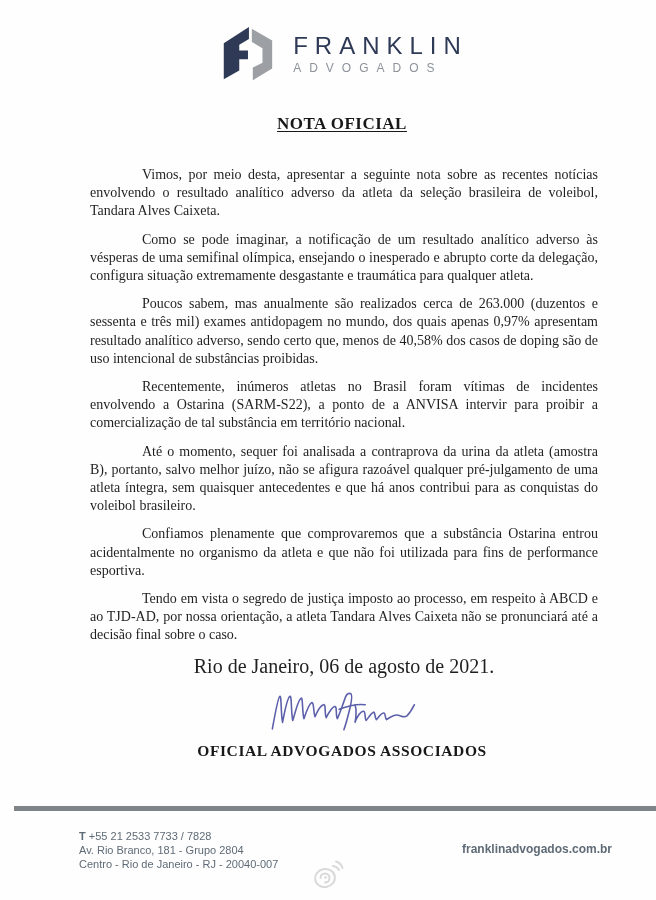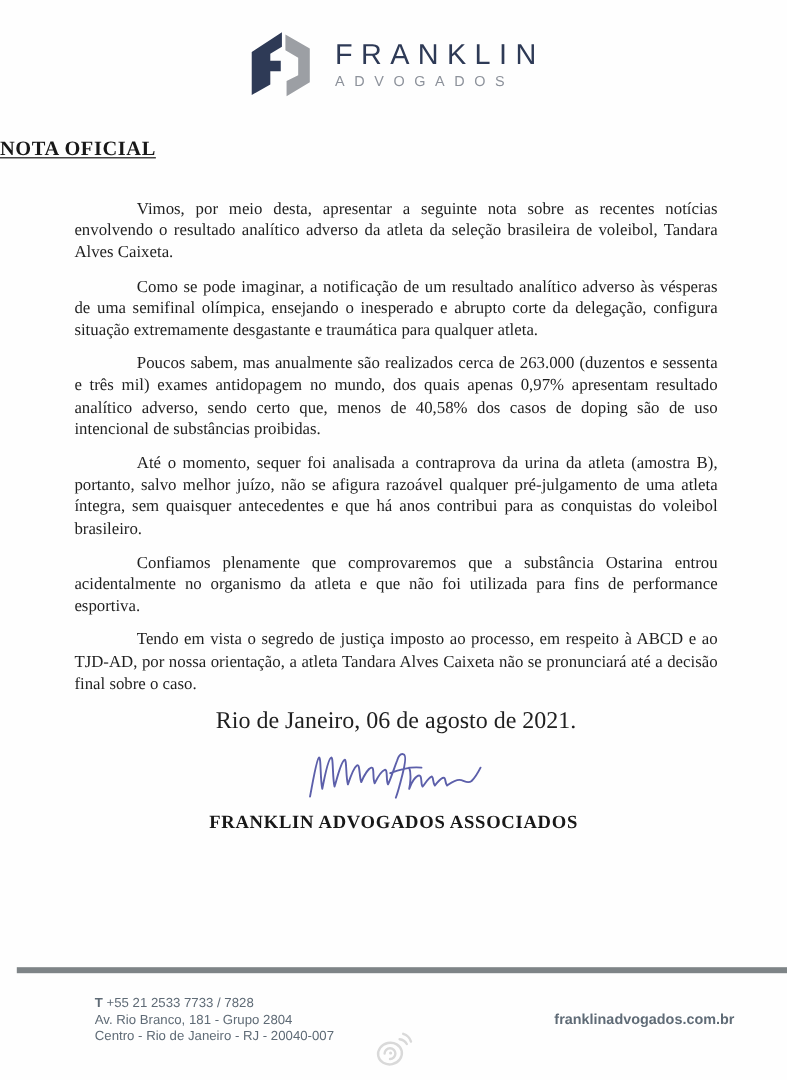--- a/index.html
+++ b/index.html
@@ -5,21 +5,21 @@
   * { box-sizing: border-box; }
   html, body { margin: 0; padding: 0; }
   body {
     width: 656px; height: 900px;
     background: #fefefe;
     font-family: "Liberation Serif", serif;
     position: relative;
     overflow: hidden;
     color: #1f1f1f;
   }
-  .page { position: relative; width: 656px; height: 900px; }
+  .page { position: relative; width: 656px; height: 900px; padding-left: 28px; }
 
   
   .logo-row {
     display: flex; justify-content: center; align-items: center;
     gap: 15px; padding-top: 24px;
   }
   .logo-mark { width: 62px; height: 60px; flex: 0 0 auto; }
   .logo-text { display: flex; flex-direction: column; }
   .logo-name {
     font-family: "Liberation Sans", sans-serif;
@@ -27,21 +27,21 @@
     font-weight: 400; line-height: 1;
   }
   .logo-sub {
     font-family: "Liberation Sans", sans-serif;
     color: #8d929b; font-size: 12px; letter-spacing: 8px;
     margin-top: 4px; line-height: 1;
   }
 
   
   .doc-title {
-    margin-top: 30px;
+    text-align: center; margin-top: 30px;
     font-weight: bold; font-size: 17px; letter-spacing: 0.5px;
     color: #181818;
   }
   .doc-title span { text-decoration: underline; text-underline-offset: 2px; }
 
   
   .content { margin: 32px 58px 0 62px; }
   .content p {
     font-size: 14px; line-height: 18.2px;
     text-align: justify; text-indent: 52px;
@@ -104,39 +104,40 @@
   </div>
 
   <div class="doc-title">
     <span>NOTA OFICIAL</span>
   </div>
 
   <div class="content">
     <p>Vimos, por meio desta, apresentar a seguinte nota sobre as recentes notícias envolvendo o resultado analítico adverso da atleta da seleção brasileira de voleibol, Tandara Alves Caixeta.</p>
     <p>Como se pode imaginar, a notificação de um resultado analítico adverso às vésperas de uma semifinal olímpica, ensejando o inesperado e abrupto corte da delegação, configura situação extremamente desgastante e traumática para qualquer atleta.</p>
     <p>Poucos sabem, mas anualmente são realizados cerca de 263.000 (duzentos e sessenta e três mil) exames antidopagem no mundo, dos quais apenas 0,97% apresentam resultado analítico adverso, sendo certo que, menos de 40,58% dos casos de doping são de uso intencional de substâncias proibidas.</p>
+    <p>Recentemente, inúmeros atletas no Brasil foram vítimas de incidentes envolvendo a Ostarina (SARM-S22), a ponto de a ANVISA intervir para proibir a comercialização de tal substância em território nacional.</p>
     <p>Até o momento, sequer foi analisada a contraprova da urina da atleta (amostra B), portanto, salvo melhor juízo, não se afigura razoável qualquer pré-julgamento de uma atleta íntegra, sem quaisquer antecedentes e que há anos contribui para as conquistas do voleibol brasileiro.</p>
     <p>Confiamos plenamente que comprovaremos que a substância Ostarina entrou acidentalmente no organismo da atleta e que não foi utilizada para fins de performance esportiva.</p>
     <p>Tendo em vista o segredo de justiça imposto ao processo, em respeito à ABCD e ao TJD-AD, por nossa orientação, a atleta Tandara Alves Caixeta não se pronunciará até a decisão final sobre o caso.</p>
     <div class="date-line">Rio de Janeiro, 06 de agosto de 2021.</div>
   </div>
 
   <div class="signature-wrap">
     <svg width="170" height="52" viewBox="0 0 170 56" aria-hidden="true">
       <path fill="none" stroke="#5c5faa" stroke-width="1.7" stroke-linecap="round" stroke-linejoin="round" d="M10,44 C13,28 16,10 18,9 C20,8 19,28 21,37 C23,27 26,10 29,9 C31,8 30,27 32,35
            C35,25 38,12 41,11 C43,10 42,26 44,33 C46,27 49,18 52,16 C55,14 54,26 56,31
            C58,26 62,19 65,18 C68,17 66,28 68,32 C70,28 74,21 77,20 C80,19 78,30 80,33
            C82,29 85,20 88,12 C89,8 91,5 94,6 C97,7 95,16 93,24 C91,32 89,40 87,45
            M82,23 C92,19 102,17 110,18
            M99,18 C101,23 100,33 99,37 C101,31 105,25 108,25 C111,25 109,33 111,35
            C113,33 116,27 119,26 C121,26 120,32 122,34 C124,32 127,27 130,27
            C132,27 131,32 133,34 C136,32 140,29 144,29 C148,29 151,33 155,30 C158,27 161,22 163,18"></path>
     </svg>
   </div>
-  <div class="signatory">FRANKLIN ADVOGADOS ASSOCIADOS</div>
+  <div class="signatory">OFICIAL ADVOGADOS ASSOCIADOS</div>
 
   <div class="divider-bar"></div>
 
   <div class="footer">
     <div class="contact-block">
       <div class="phone-line">
         <span class="t-label">T</span>
         <span>+55 21  2533 7733 / 7828</span>
       </div>
       <div>Av. Rio Branco, 181 - Grupo 2804</div>

